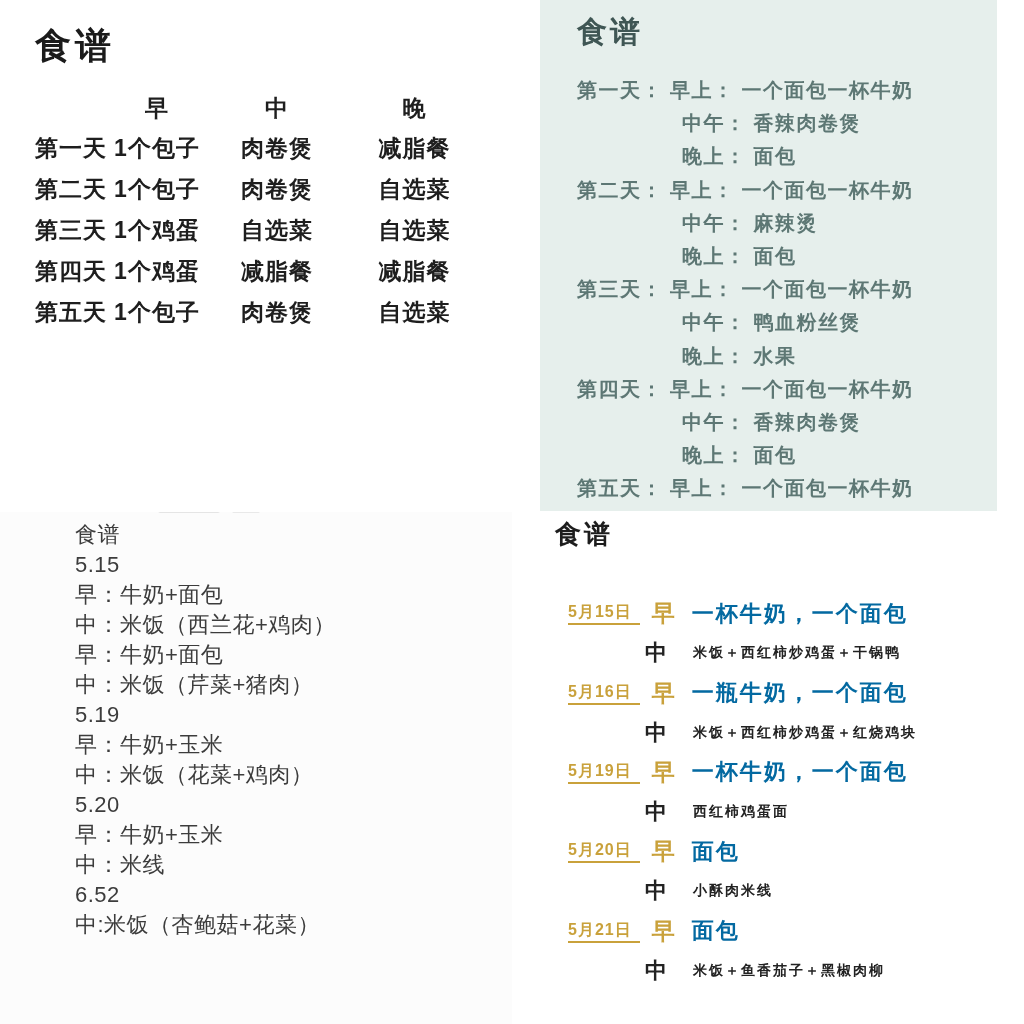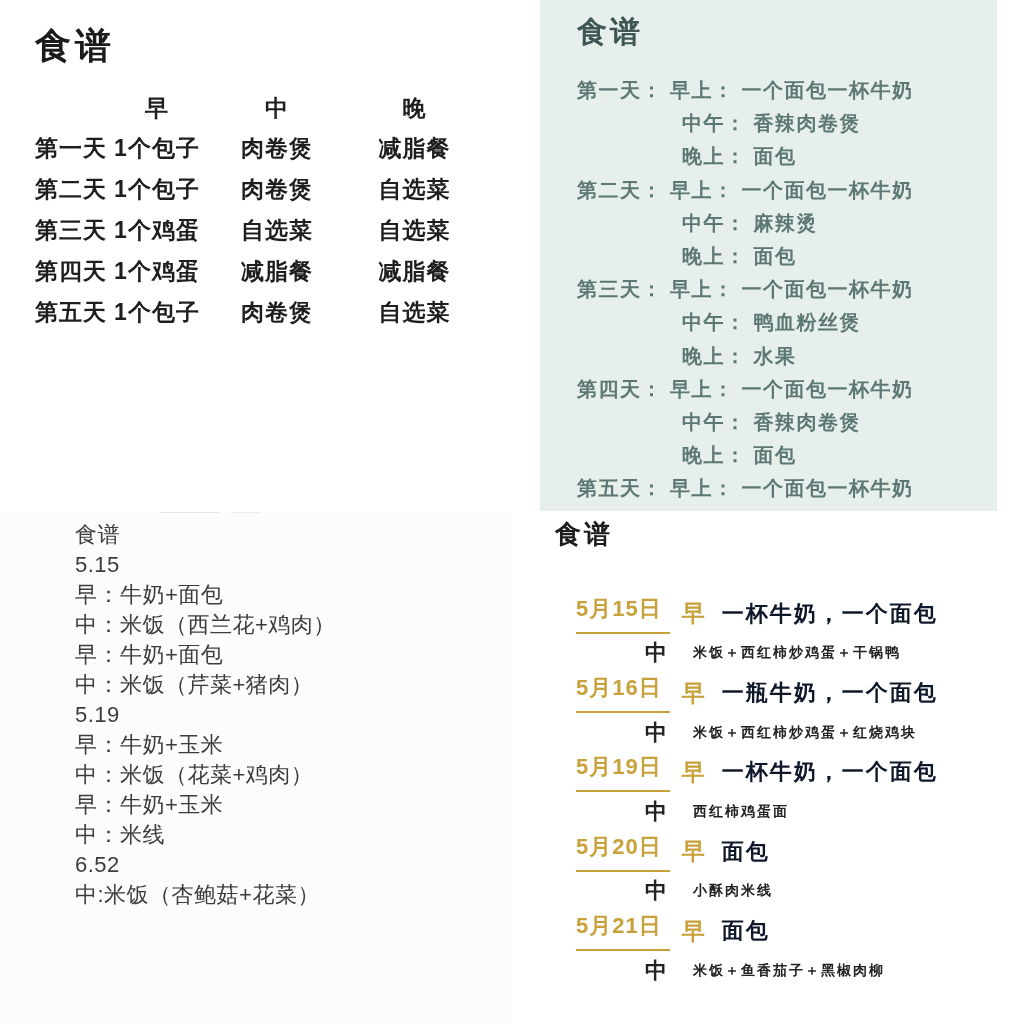--- a/index.html
+++ b/index.html
@@ -32,24 +32,24 @@
   .panel-bl{left:0;top:512px;width:512px;height:512px;background:#fcfcfc;padding:8px 0 0 75px;}
   .bl-line{font-size:22px;line-height:30px;color:#3c3c3c;letter-spacing:0.5px;white-space:nowrap;}
   .bl-smudge{position:absolute;left:158px;top:-4px;width:62px;height:5px;background:#dfdfdf;border-radius:3px;opacity:.8;}
   .bl-smudge2{position:absolute;left:232px;top:-3px;width:28px;height:4px;background:#e4e4e4;border-radius:2px;opacity:.8;}
 
   
   .panel-br{left:540px;top:512px;width:484px;height:512px;background:#ffffff;padding:6px 0 0 0;}
   .br-title{font-size:26px;font-weight:800;color:#1d1d1d;letter-spacing:3px;line-height:1.3;margin:0 0 0 15px;}
   .br-entries{margin-top:42px;}
   .br-row{display:flex;align-items:center;height:39.7px;white-space:nowrap;}
-  .br-date{margin-left:36px;font-size:22px;font-weight:700;color:#c9a13b;letter-spacing:1px;
-           border-bottom:2px solid #c9a13b;padding:0 8px 8px 0;}
+  .br-date{margin-left:28px;font-size:16px;font-weight:700;color:#c9a13b;letter-spacing:1px;
+           border-bottom:2px solid #c9a13b;padding:0 8px 0 0;}
   .br-morning{margin-left:12px;font-size:23px;font-weight:700;color:#c9a13b;}
-  .br-meal{margin-left:17px;font-size:22px;font-weight:600;color:#0f172a;letter-spacing:2px;}
+  .br-meal{margin-left:17px;font-size:22px;font-weight:600;color:#0369a1;letter-spacing:2px;}
   .br-noon{margin-left:105px;font-size:22px;font-weight:600;color:#222222;}
   .br-lunch{margin-left:26px;font-size:14px;font-weight:700;color:#222222;letter-spacing:2px;}
 </style>
 </head>
 <body>
 
 <section class="panel panel-tl">
   <h1 class="tl-title">食谱</h1>
   <div class="tl-table">
     <div class="tl-hrow">
@@ -115,20 +115,21 @@
   <span class="bl-smudge2"></span>
   <div class="bl-line">食谱</div>
   <div class="bl-line">5.15</div>
   <div class="bl-line">早：牛奶+面包</div>
   <div class="bl-line">中：米饭（西兰花+鸡肉）</div>
   <div class="bl-line">早：牛奶+面包</div>
   <div class="bl-line">中：米饭（芹菜+猪肉）</div>
   <div class="bl-line">5.19</div>
   <div class="bl-line">早：牛奶+玉米</div>
   <div class="bl-line">中：米饭（花菜+鸡肉）</div>
+  <div class="bl-line">5.20</div>
   <div class="bl-line">早：牛奶+玉米</div>
   <div class="bl-line">中：米线</div>
   <div class="bl-line">6.52</div>
   <div class="bl-line">中:米饭（杏鲍菇+花菜）</div>
 </section>
 
 <section class="panel panel-br">
   <h2 class="br-title">食谱</h2>
   <div class="br-entries">
 

